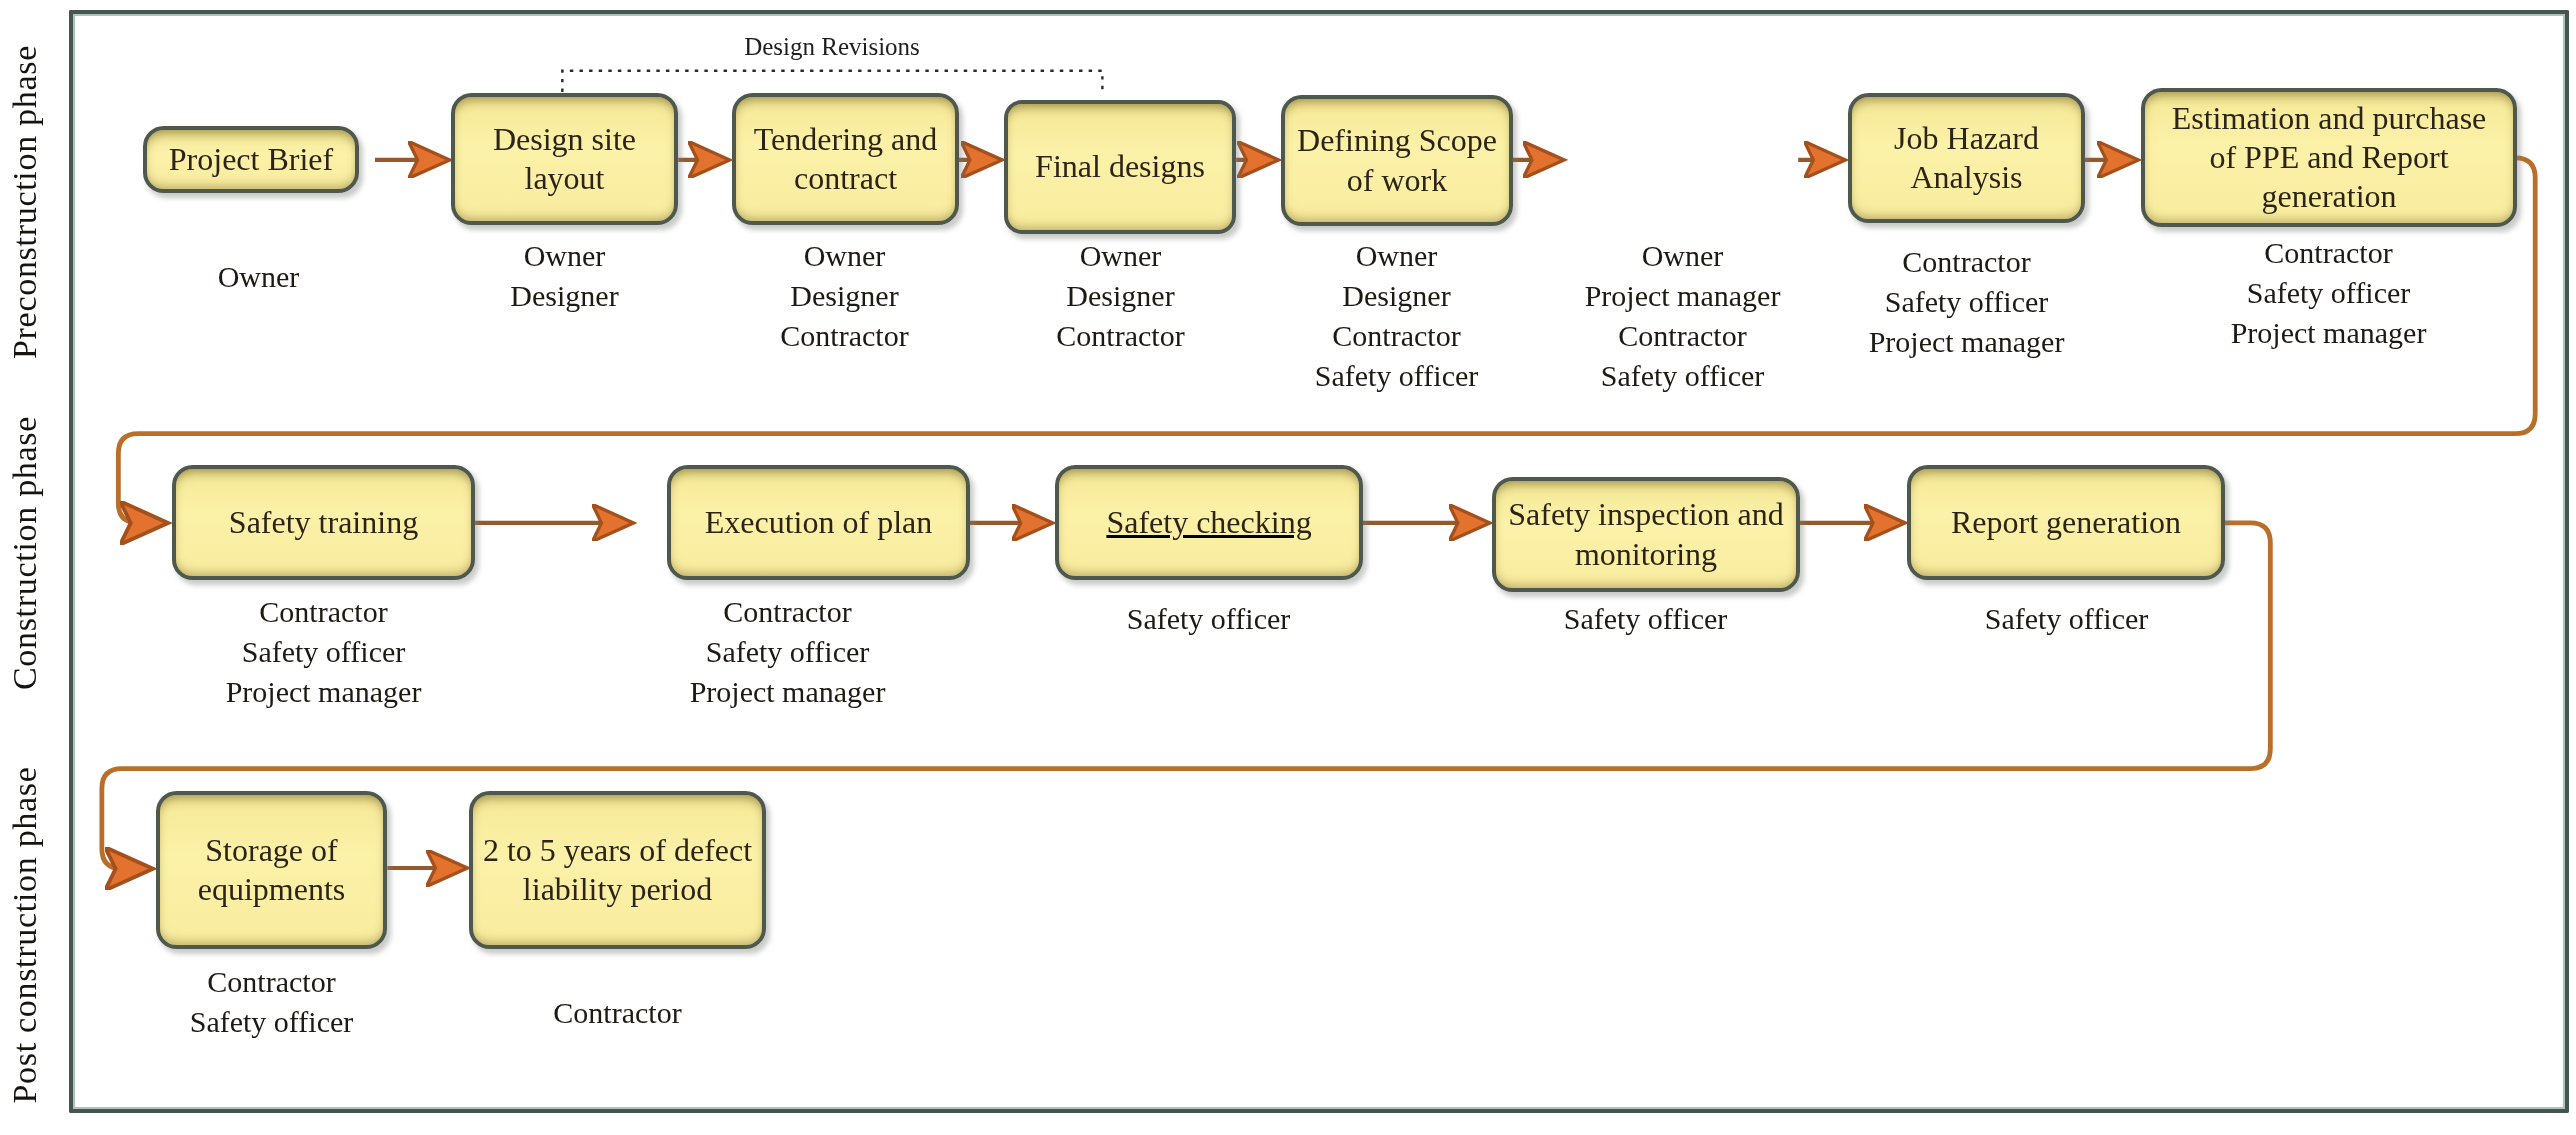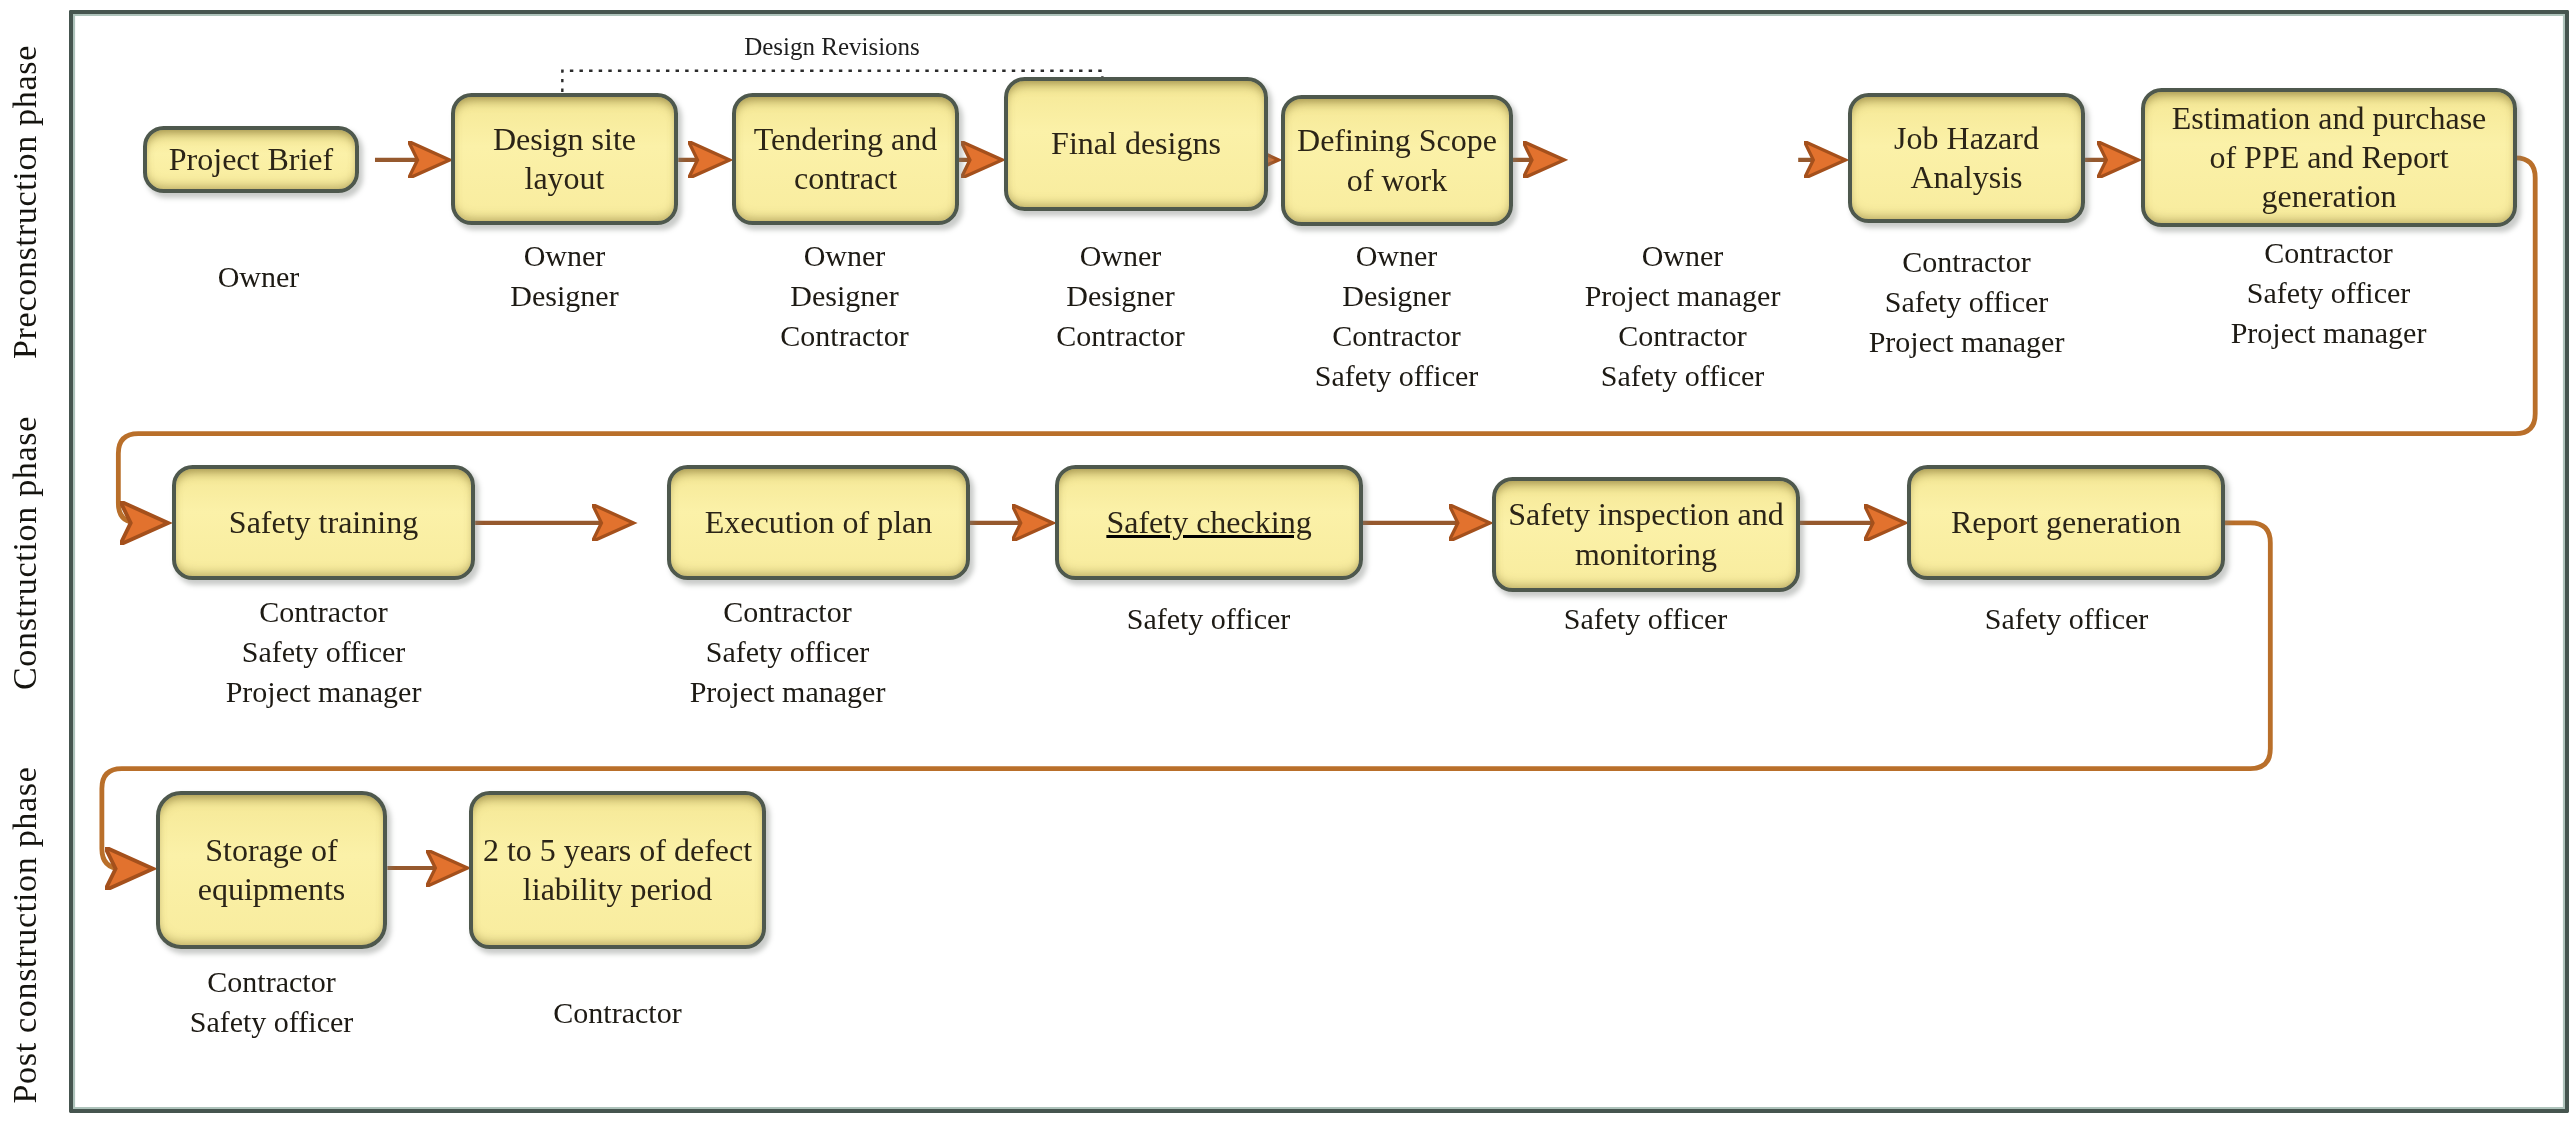--- a/index.html
+++ b/index.html
@@ -80,21 +80,21 @@
 
   <div class="box" style="left:732px;top:93px;width:227px;height:132px;">
     <span class="box-label">Tendering and contract</span>
   </div>
   <div class="roles" style="left:666px;top:236px;">
     <span class="role">Owner</span>
     <span class="role">Designer</span>
     <span class="role">Contractor</span>
   </div>
 
-  <div class="box" style="left:1004px;top:77px;width:264px;height:134px;">
+  <div class="box" style="left:1004px;top:100px;width:232px;height:134px;border-radius:18px;">
     <span class="box-label">Final designs</span>
   </div>
   <div class="roles" style="left:942px;top:236px;">
     <span class="role">Owner</span>
     <span class="role">Designer</span>
     <span class="role">Contractor</span>
   </div>
 
   <div class="box" style="left:1281px;top:95px;width:232px;height:131px;">
     <span class="box-label">Defining Scope of work</span>
@@ -163,21 +163,21 @@
     <span class="role">Safety officer</span>
   </div>
 
   <div class="box" style="left:1907px;top:465px;width:318px;height:115px;">
     <span class="box-label">Report generation</span>
   </div>
   <div class="roles" style="left:1888px;top:599px;">
     <span class="role">Safety officer</span>
   </div>
 
-  <div class="box" style="left:156px;top:791px;width:231px;height:158px;border-radius:25px;">
+  <div class="box" style="left:156px;top:791px;width:231px;height:158px;">
     <span class="box-label">Storage of equipments</span>
   </div>
   <div class="roles" style="left:93px;top:962px;">
     <span class="role">Contractor</span>
     <span class="role">Safety officer</span>
   </div>
 
   <div class="box" style="left:469px;top:791px;width:297px;height:158px;">
     <span class="box-label">2 to 5 years of defect liability period</span>
   </div>

